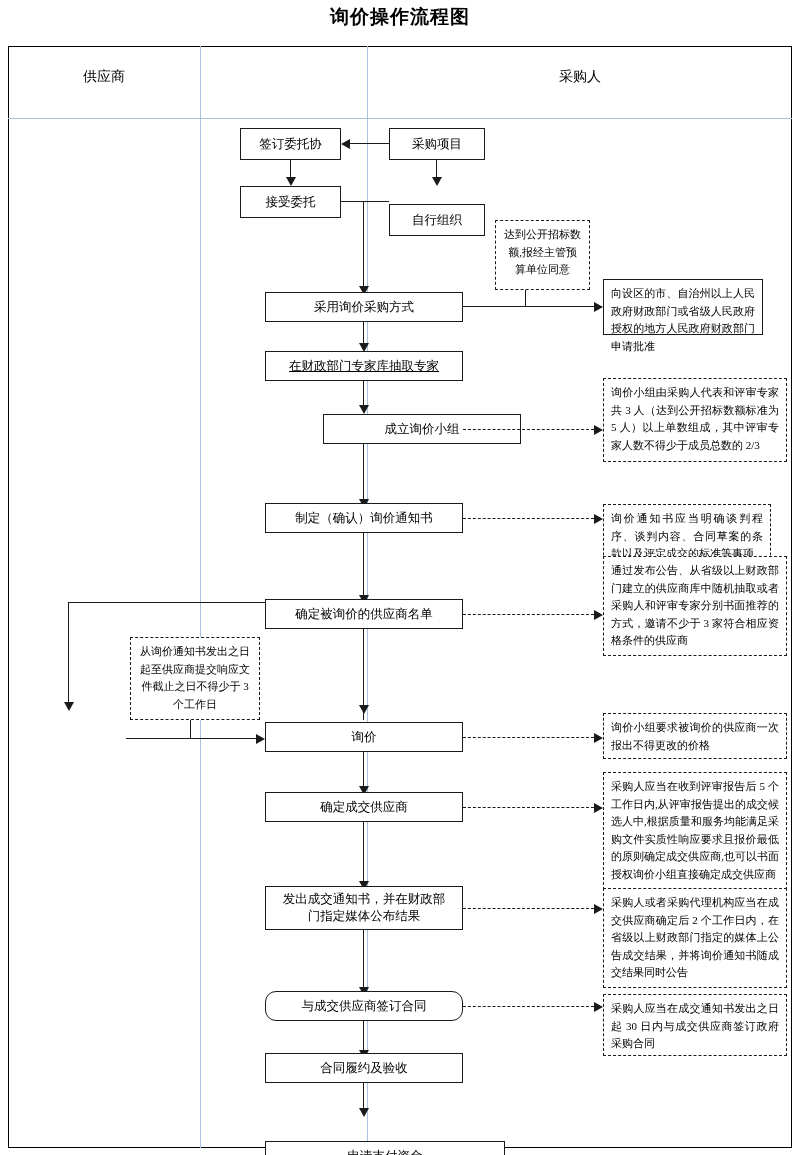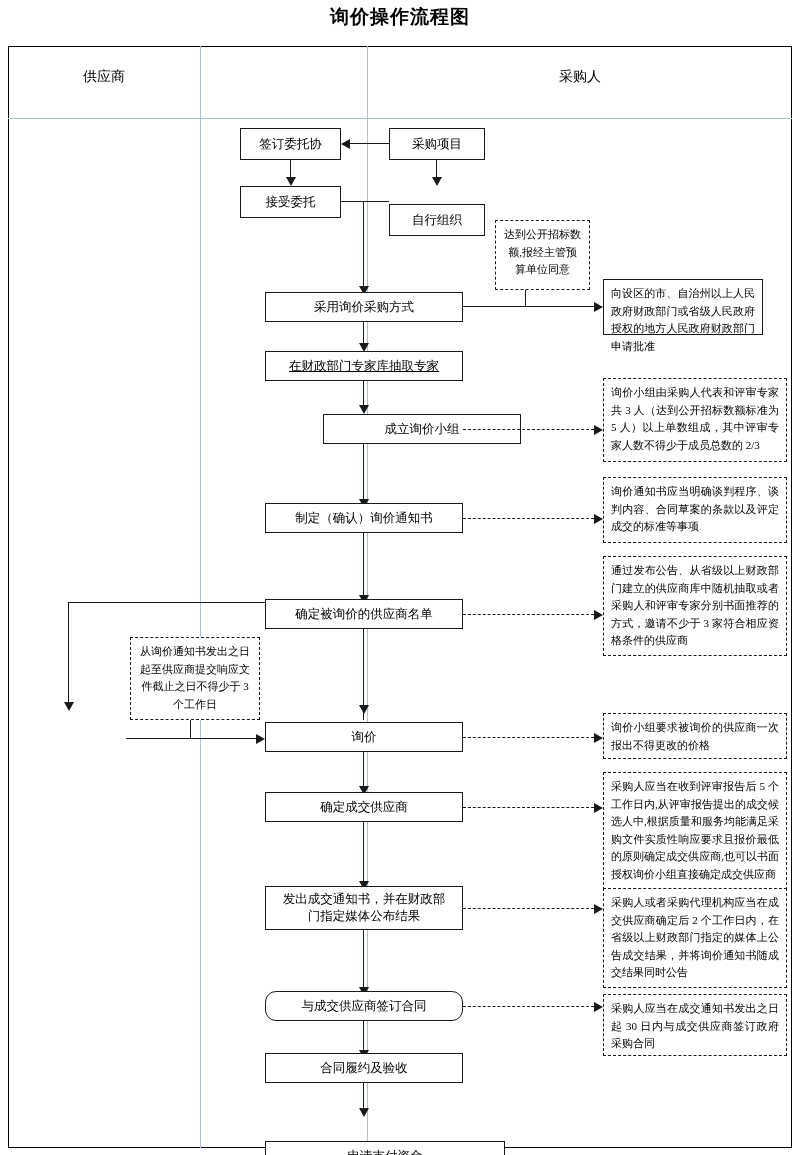--- a/index.html
+++ b/index.html
@@ -131,21 +131,21 @@
   <div class="arr arr-right" style="left:594px; top:425px;"></div>
   <div class="note dashed" style="left:603px; top:378px; width:184px; height:84px;">询价小组由采购人代表和评审专家共 3 人（达到公开招标数额标准为 5 人）以上单数组成，其中评审专家人数不得少于成员总数的 2/3</div>
 
   <div class="ln vline" style="left:363px; top:444px; height:55px;"></div>
   <div class="arr arr-down" style="left:359px; top:499px;"></div>
 
   <div class="box" style="left:265px; top:503px; width:198px; height:30px;">制定（确认）询价通知书</div>
 
   <div class="dhline" style="left:463px; top:518px; width:131px;"></div>
   <div class="arr arr-right" style="left:594px; top:514px;"></div>
-  <div class="note dashed" style="left:603px; top:477px; width:184px; height:66px;">询价通知书应当明确谈判程序、谈判内容、合同草案的条款以及评定成交的标准等事项</div>
+  <div class="note dashed" style="left:603px; top:504px; width:168px; height:66px;">询价通知书应当明确谈判程序、谈判内容、合同草案的条款以及评定成交的标准等事项</div>
 
   <div class="ln vline" style="left:363px; top:533px; height:62px;"></div>
   <div class="arr arr-down" style="left:359px; top:595px;"></div>
 
   <div class="box" style="left:265px; top:599px; width:198px; height:30px;font-family:Liberation Serif, serif;">确定被询价的供应商名单</div>
 
   <div class="dhline" style="left:463px; top:614px; width:131px;"></div>
   <div class="arr arr-right" style="left:594px; top:610px;"></div>
   <div class="note dashed" style="left:603px; top:556px; width:184px; height:100px;">通过发布公告、从省级以上财政部门建立的供应商库中随机抽取或者采购人和评审专家分别书面推荐的方式，邀请不少于 3 家符合相应资格条件的供应商</div>
 

